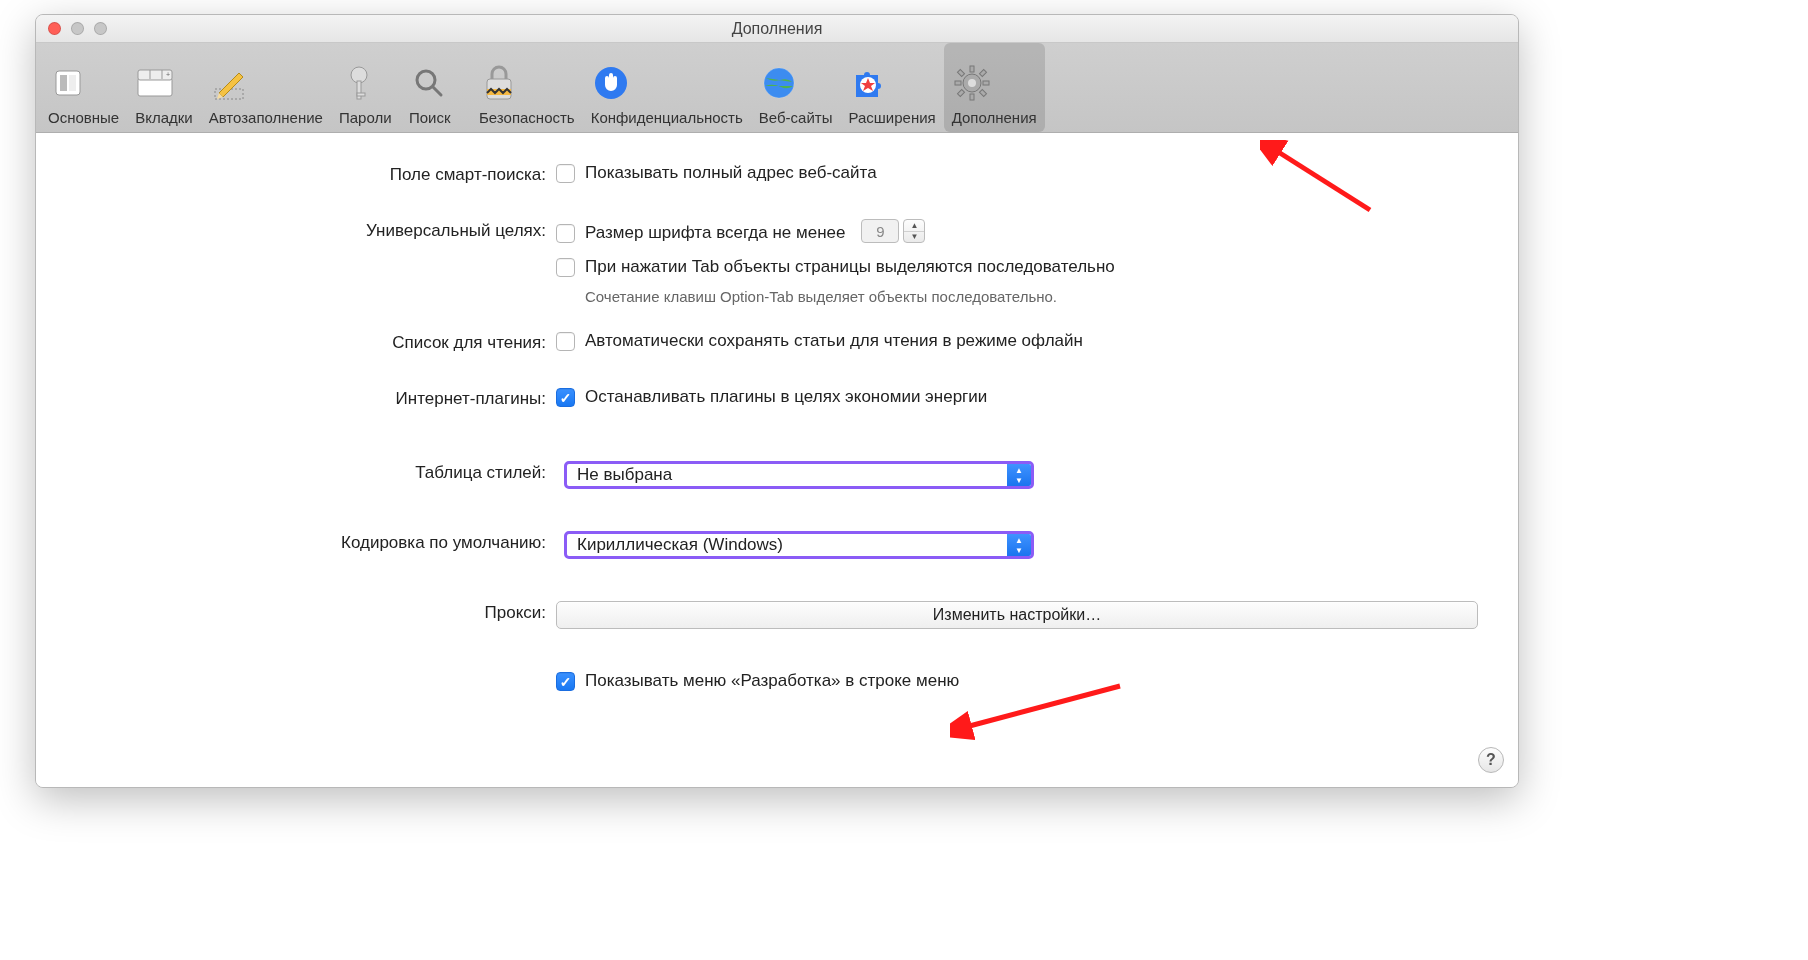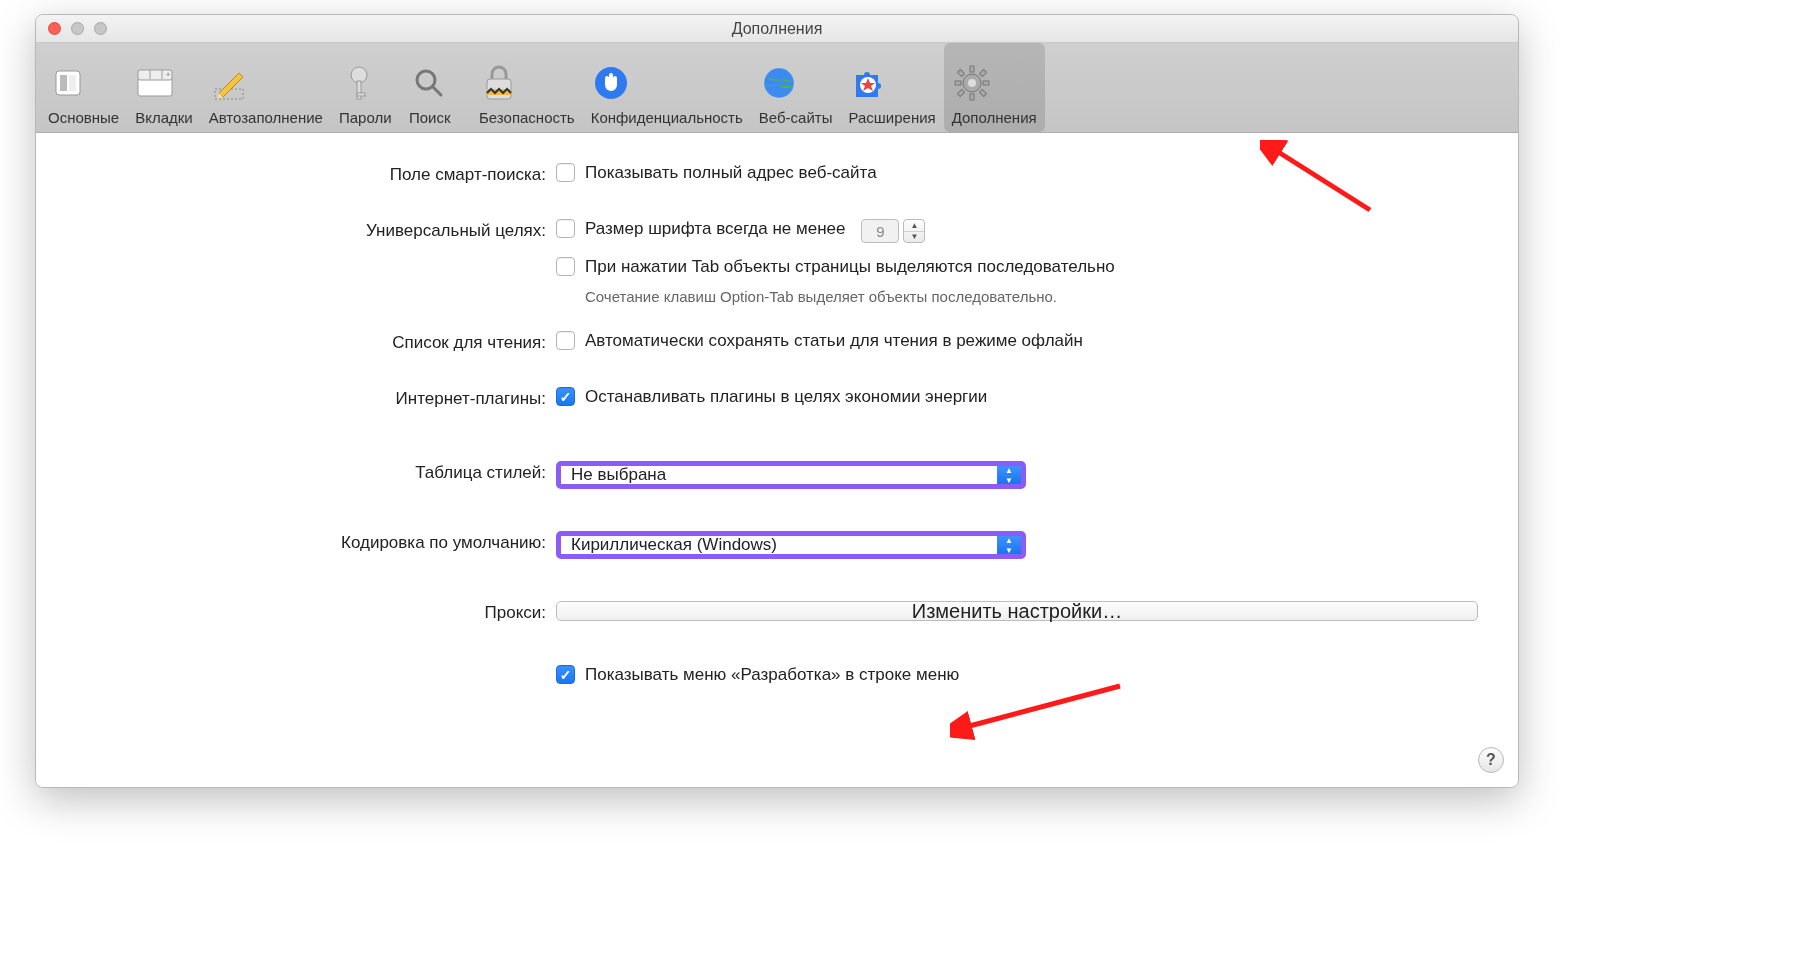--- a/index.html
+++ b/index.html
@@ -76,21 +76,21 @@
     font-size: 17px;
     color: #222;
     padding-right: 10px;
     padding-top: 2px;
   }
   .row .controls {
     flex: 1;
     display: flex;
     flex-direction: column;
   }
-  .cbrow { display: flex; align-items: flex-start; gap: 10px; margin-bottom: 4px; }
+  .cbrow { display: flex; align-items: flex-end; gap: 10px; margin-bottom: 4px; }
   .checkbox {
     width: 19px; height: 19px;
     background: #fff;
     border: 1px solid #b5b5b5;
     border-radius: 4px;
     box-shadow: inset 0 1px 0 rgba(0,0,0,0.05);
     display: inline-flex;
     align-items: center; justify-content: center;
   }
   .checkbox.checked {
@@ -125,42 +125,43 @@
     border-radius: 4px;
     background: linear-gradient(#fdfdfd,#eaeaea);
     display: flex; flex-direction: column;
     font-size: 8px; color: #555;
   }
   .stepper .arrows span { flex: 1; display: flex; align-items: center; justify-content: center; }
   .stepper .arrows span:first-child { border-bottom: 1px solid #d0d0d0; }
   .select {
     width: 470px; height: 28px;
     background: #fff;
-    border: 5px solid #8b5cf6;
+    border: 3px solid #8b5cf6;
     border-radius: 5px;
     display: flex; align-items: center;
     overflow: hidden;
+    margin-left: 8px;
   }
   .select .seltxt { flex: 1; padding: 0 10px; font-size: 17px; color: #222; }
   .select .selbtn {
     width: 24px;
     background: linear-gradient(#3f93ff,#1a74ef);
     display: flex; flex-direction: column; align-items: center; justify-content: center;
     gap: 1px;
     align-self: stretch;
   }
   .select .selbtn::before { content: "▲"; color: #fff; font-size: 8px; }
   .select .selbtn::after { content: "▼"; color: #fff; font-size: 8px; }
   .button {
-    height: 20px;
+    height: 28px;
     padding: 0 18px;
     background: linear-gradient(#fdfdfd,#efefef);
     border: 1px solid #bcbcbc;
     border-radius: 5px;
-    font-size: 20px; color: #222;
+    font-size: 16px; color: #222;
     display: inline-flex; align-items: center; justify-content: center;
     box-shadow: 0 1px 0 rgba(255,255,255,0.6) inset;
   }
   .spacer { height: 36px; }
   .help-btn {
     position: absolute;
     right: 14px; bottom: 14px;
     width: 26px; height: 26px;
     border-radius: 50%;
     background: linear-gradient(#fdfdfd,#e6e6e6);

